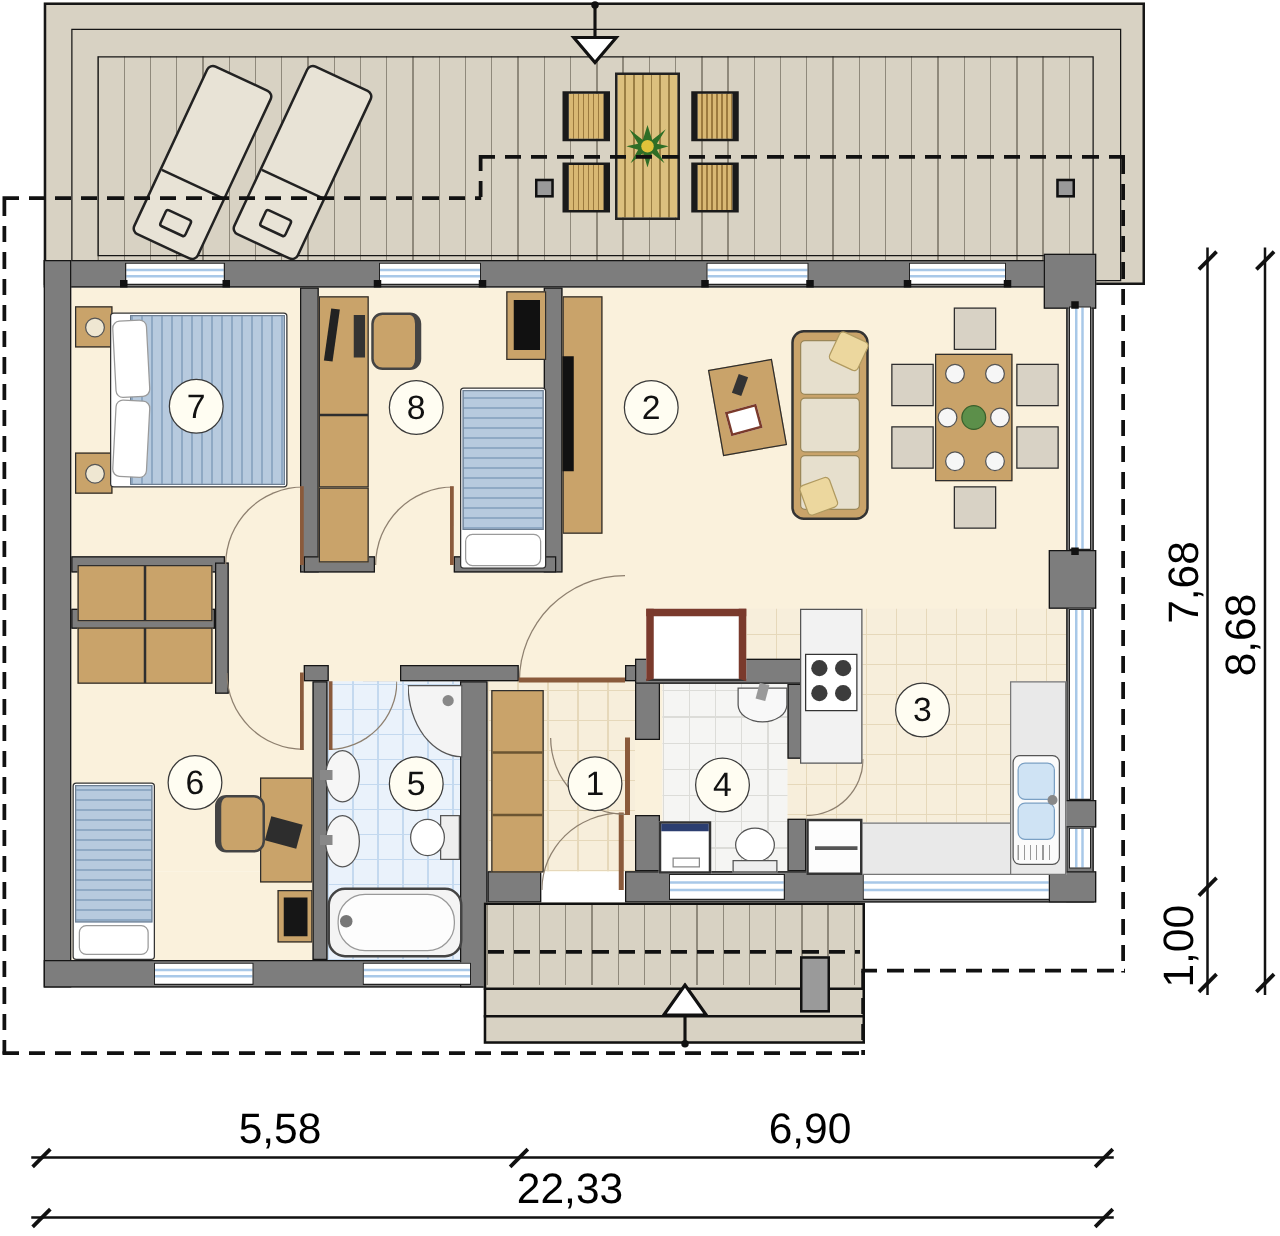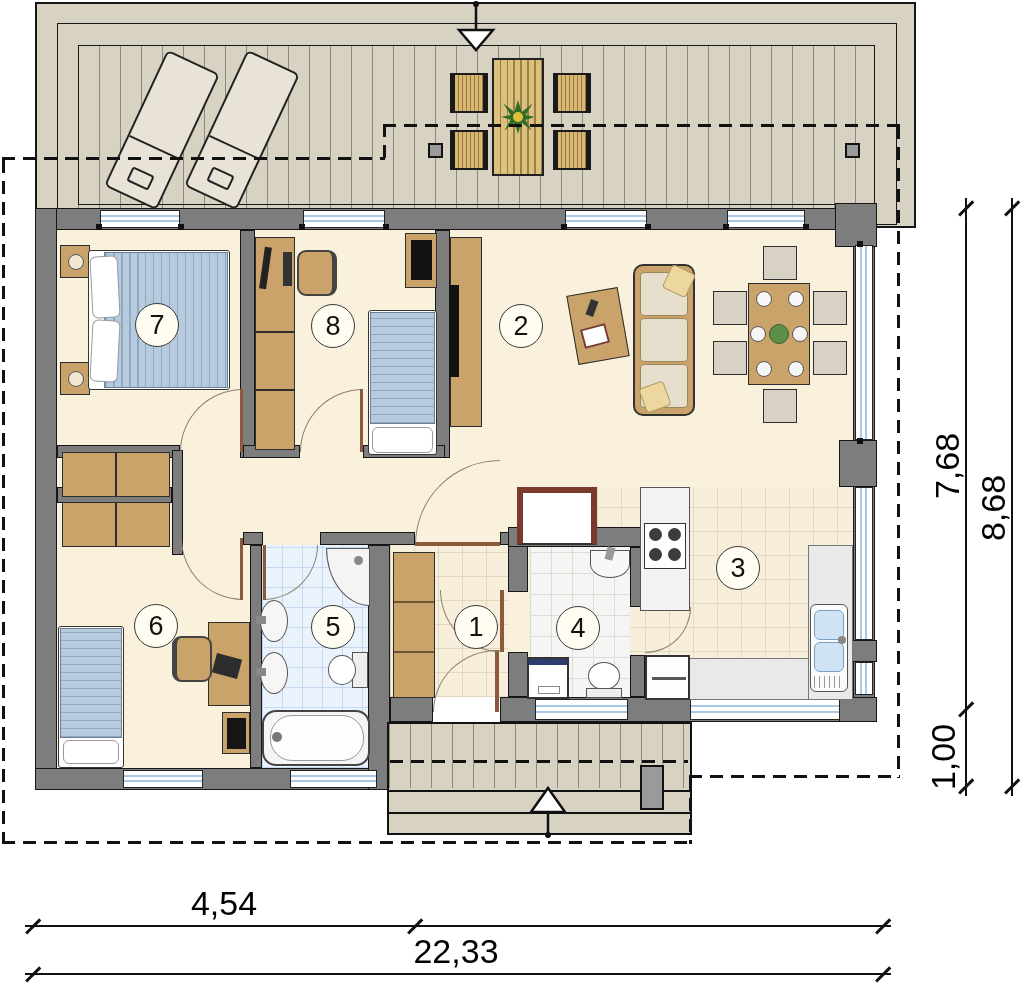--- a/index.html
+++ b/index.html
@@ -317,16 +317,17 @@
   <div class="abs dlbl vlbl" style="left:948px;top:491px;width:90px;">8,68</div>
   <div class="abs dlbl vlbl" style="left:898px;top:740px;width:90px;">1,00</div>
 
   <div class="abs dline" style="left:25px;top:925px;width:866px;height:2px;"></div>
   <div class="abs dline" style="left:25px;top:973px;width:866px;height:2px;"></div>
   <div class="abs tick" style="left:23px;top:925px;"></div>
   <div class="abs tick" style="left:405px;top:925px;"></div>
   <div class="abs tick" style="left:873px;top:925px;"></div>
   <div class="abs tick" style="left:23px;top:973px;"></div>
   <div class="abs tick" style="left:873px;top:973px;"></div>
-  <div class="abs dlbl" style="left:164px;top:886px;width:120px;">4,54</div>
+  <div class="abs dlbl" style="left:164px;top:886px;width:120px;">5,58</div>
+  <div class="abs dlbl" style="left:588px;top:886px;width:120px;">6,90</div>
   <div class="abs dlbl" style="left:396px;top:934px;width:120px;">22,33</div>
 
 </div>
 
 </body></html>

